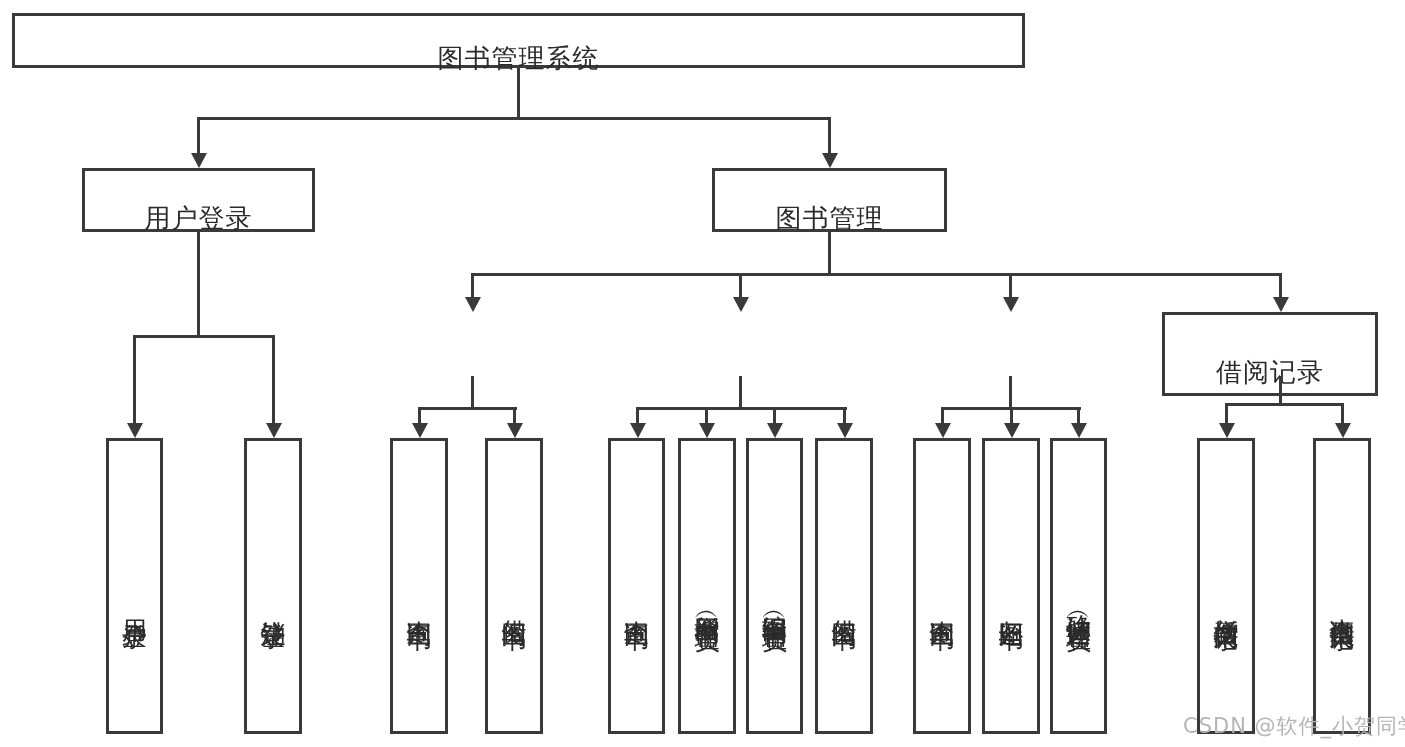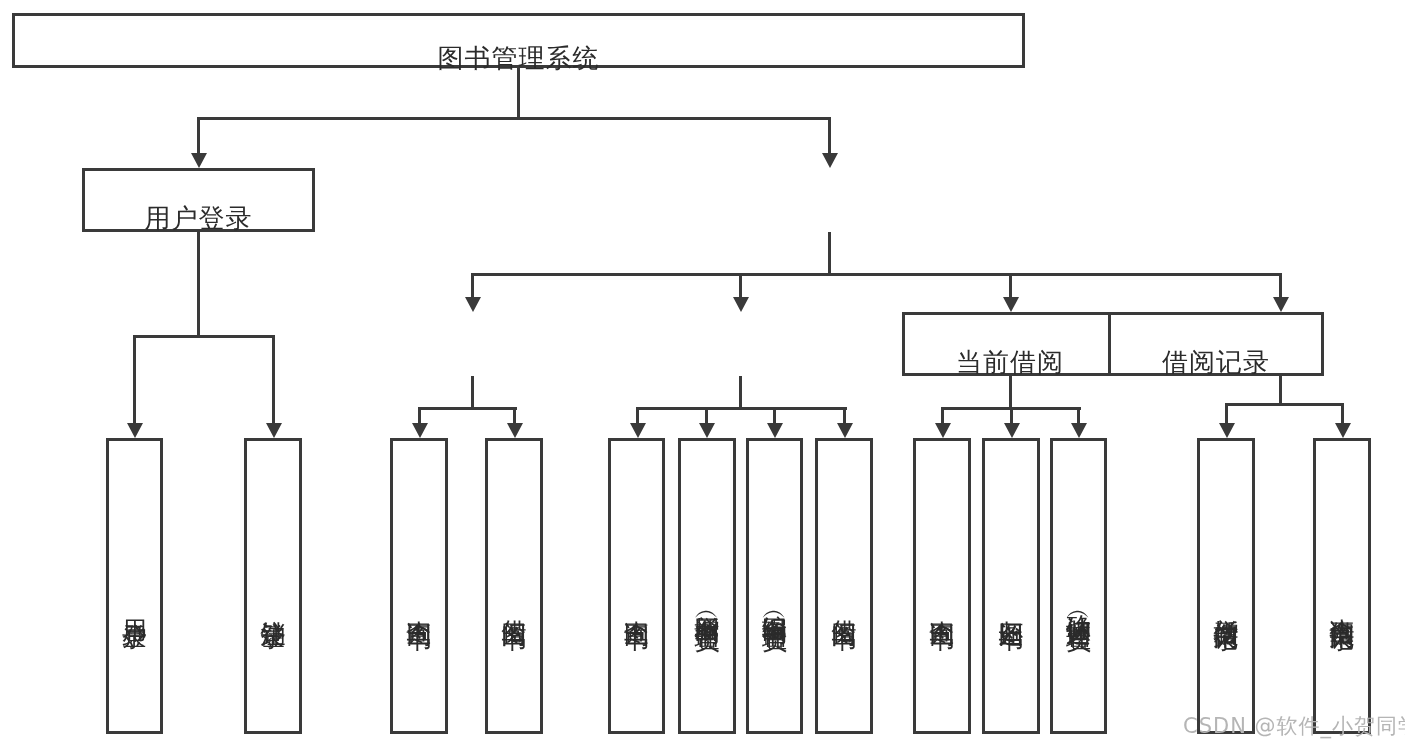--- a/index.html
+++ b/index.html
@@ -73,25 +73,25 @@
 
 <div id="canvas">
 
   <div class="box" style="left:12px;top:13px;width:1013px;height:55px">
     <span class="lbl">图书管理系统</span>
   </div>
 
   <div class="box" style="left:82px;top:168px;width:233px;height:64px">
     <span class="lbl">用户登录</span>
   </div>
+  <div class="box" style="left:712px;top:168px;width:235px;height:64px">
+    <span class="lbl">图书管理</span>
+  </div>
 
-  <div class="box" style="left:902px;top:312px;width:216px;height:64px">
-    <span class="lbl">当前借阅</span>
-  </div>
-  <div class="box" style="left:1108px;top:312px;width:216px;height:64px">
+  <div class="box" style="left:1162px;top:312px;width:216px;height:84px">
     <span class="lbl">借阅记录</span>
   </div>
 
   <div class="box vbox" style="left:106px;top:438px;width:57px;height:296px">
     <span class="lbl">用户登录</span>
   </div>
   <div class="box vbox" style="left:244px;top:438px;width:58px;height:296px">
     <span class="lbl">注销登录</span>
   </div>
 

